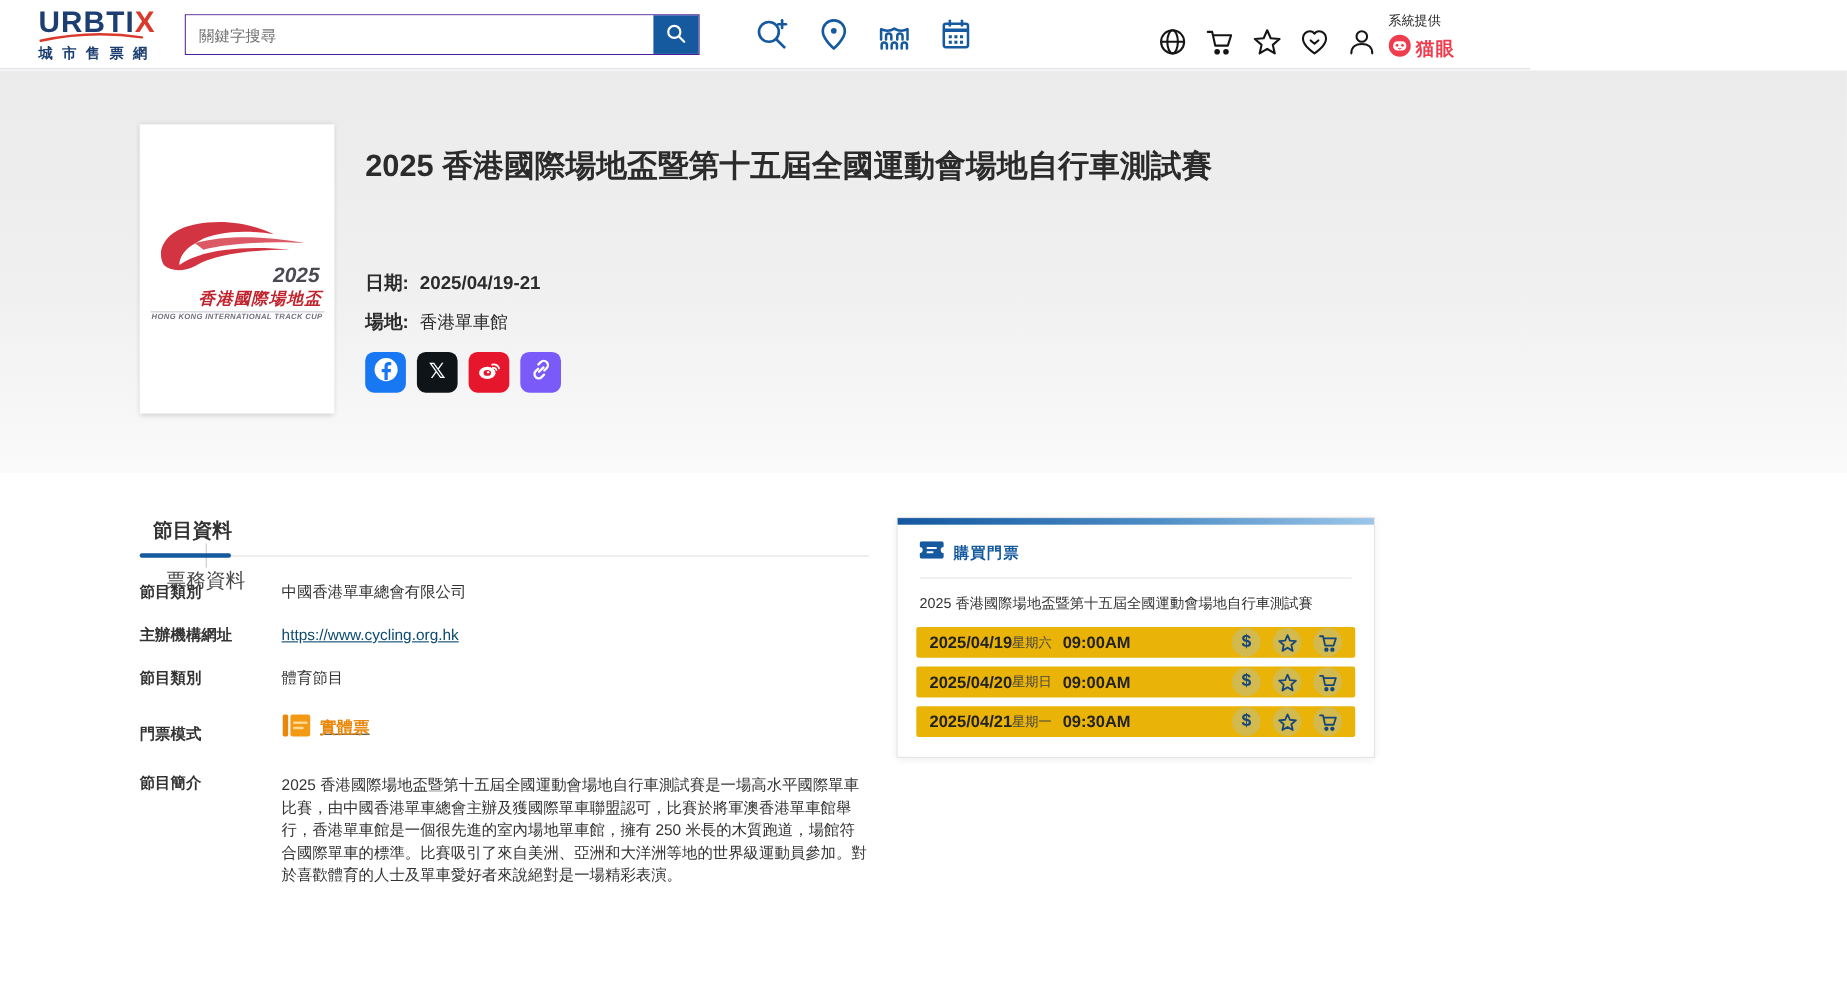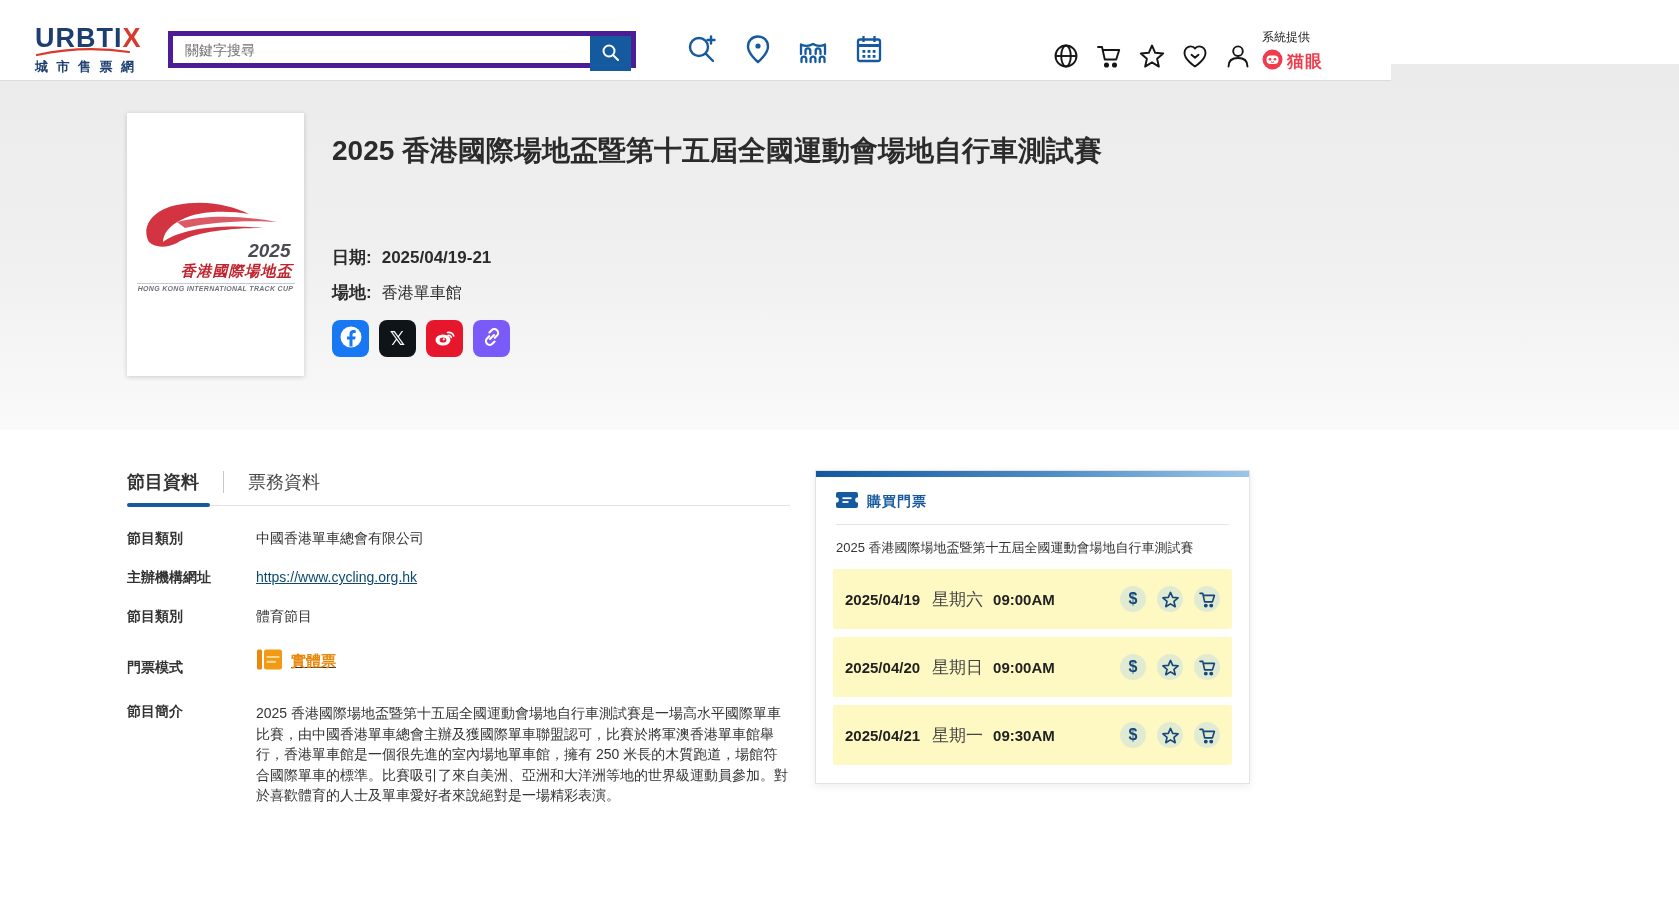--- a/index.html
+++ b/index.html
@@ -1,27 +1,27 @@
 <!DOCTYPE html>
 <html><head>
 <meta charset="utf-8">
 <style>
   * { margin:0; padding:0; box-sizing:border-box; }
   body { background:#fff; font-family:"Liberation Sans","DejaVu Sans",sans-serif; }
   .page { position:relative; width:1679px; height:909px; background:#fff; overflow:hidden; }
 
   
-  .header { position:absolute; left:0; top:0; width:1391px; height:63px; background:#fff; border-bottom:1px solid #d9dde2; z-index:5;margin-top:18px; }
+  .header { position:absolute; left:0; top:0; width:1391px; height:63px; background:#fff; border-bottom:1px solid #d9dde2; z-index:5; }
   .logo { position:absolute; left:35px; top:6px; cursor:pointer; }
   .logo-word { font-size:27px; font-weight:800; letter-spacing:1px; color:#1c3e70; line-height:28px; }
   .logo-word .x { color:#d93a2b; }
   .logo-arc { display:block; margin-top:-4px; }
   .logo-sub { font-size:13px; font-weight:700; color:#1c3e70; letter-spacing:8.5px; margin-top:1px; }
 
-  .searchbar { position:absolute; left:168px; top:13px; width:468px; height:37px; border:5px solid #4c1d95; display:flex; background:#fff; }
+  .searchbar { position:absolute; left:168px; top:13px; width:468px; height:37px; border:1px solid #4c1d95; display:flex; background:#fff; }
   .searchbar input { flex:1; border:none; outline:none; padding:0 12px; font-size:14px; color:#333; font-family:inherit; }
   .searchbar input::placeholder { color:#707070; }
   .search-btn { width:41px; height:35px; background:#15599f; border:none; display:flex; align-items:center; justify-content:center; cursor:pointer; }
 
   .hicon { position:absolute; top:12px; width:38px; height:38px; color:#15599f; display:flex; align-items:center; justify-content:center; cursor:pointer; }
   .bicon { position:absolute; top:23px; width:30px; height:30px; color:#151515; display:flex; align-items:center; justify-content:center; cursor:pointer; }
 
   .provider { position:absolute; left:1262px; top:11px; }
   .provider-label { font-size:12px; color:#222; }
   .provider-brand { display:flex; align-items:center; gap:4px; margin-top:3px; cursor:pointer; }
@@ -43,21 +43,21 @@
   .meta-venue .val { font-weight:400; font-size:16px; }
 
   .social { position:absolute; left:332px; top:256px; display:flex; gap:10px; }
   .sbtn { width:37px; height:37px; border-radius:8px; display:flex; align-items:center; justify-content:center; cursor:pointer; }
   .sbtn.fb { background:#1877f2; }
   .sbtn.tx { background:#0f1419; color:#fff; font-weight:800; font-size:19px; }
   .sbtn.wb { background:#e6162d; }
   .sbtn.lk { background:#7a5af8; }
 
   
-  .tabs { position:absolute; left:127px; top:470px; display:flex; align-items:center; }
+  .tabs { position:absolute; left:127px; top:470px; display:flex; align-items:center;flex-direction:column; }
   .tab { font-size:18px; cursor:pointer; }
   .tab.active { font-weight:700; color:#333; }
   .tab.idle { color:#4a4a4a; margin-left:24px; }
   .tab-divider { width:1px; height:22px; background:#c9c9c9; margin-left:24px; }
   .tab-rule { position:absolute; left:127px; top:505px; width:663px; height:1px; background:#e2e2e2; }
   .tab-underline { position:absolute; left:127px; top:503px; width:83px; height:4px; background:#15599f; border-radius:2px; }
 
   .drow { position:absolute; left:127px; width:663px; display:flex; }
   .dlabel { width:129px; flex:0 0 129px; font-size:14px; font-weight:700; color:#333; }
   .dvalue { flex:1; font-size:14px; color:#333; }
@@ -66,23 +66,23 @@
   .ticket-mode .tm-label { color:#e8890c; font-size:15px; font-weight:700; }
   .dpara { line-height:20.5px; width:535px; }
 
   
   .panel { position:absolute; left:815px; top:470px; width:435px; background:#fff; border:1px solid #e3e3e3; box-shadow:0 2px 8px rgba(0,0,0,.08); }
   .panel-topbar { height:6px; background:linear-gradient(90deg,#1257a0 0%,#4e8ec6 55%,#9cc6e9 100%); }
   .panel-head { display:flex; align-items:center; gap:9px; padding:15px 20px 12px; }
   .panel-title { font-size:14px; font-weight:700; color:#15599f; letter-spacing:1px; }
   .panel-divider { height:1px; background:#e4e4e4; margin:0 20px; }
   .panel-event { font-size:13px; color:#333; margin:14px 20px 12px; white-space:nowrap; }
-  .session { margin:0 17px 8px; height:60px; background:#fef9c3; border-radius:2px; display:flex; align-items:center; padding:0 12px; cursor:pointer;justify-content:space-between; }
+  .session { margin:0 17px 8px; height:28px; background:#eab308; border-radius:2px; display:flex; align-items:center; padding:0 12px; cursor:pointer;justify-content:space-between; }
   .s-date { font-size:15px; font-weight:700; color:#222; }
-  .s-week { font-size:17px; color:#444; margin-left:12px; }
+  .s-week { font-size:12px; color:#444; margin-left:0; }
   .s-time { font-size:15px; font-weight:700; color:#222; margin-left:10px; }
   .s-icons { margin-left:auto; display:flex; gap:11px; }
   .sicon { width:26px; height:26px; border-radius:50%; background:rgba(158,203,243,.30); display:flex; align-items:center; justify-content:center; color:#16477c; cursor:pointer; }
   .sicon .dollar { font-size:16px; font-weight:700; line-height:1; }
   .panel-bottom { height:10px; }
 </style>
 </head>
 <body>
 
 <div class="page">

